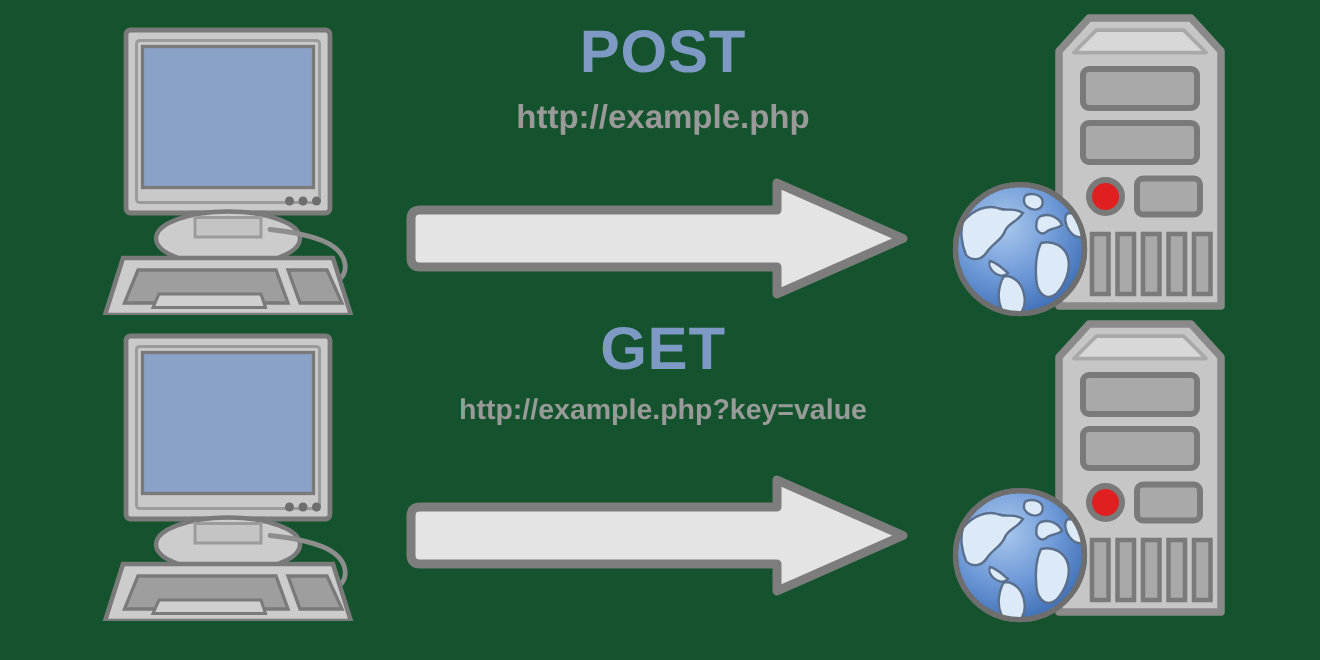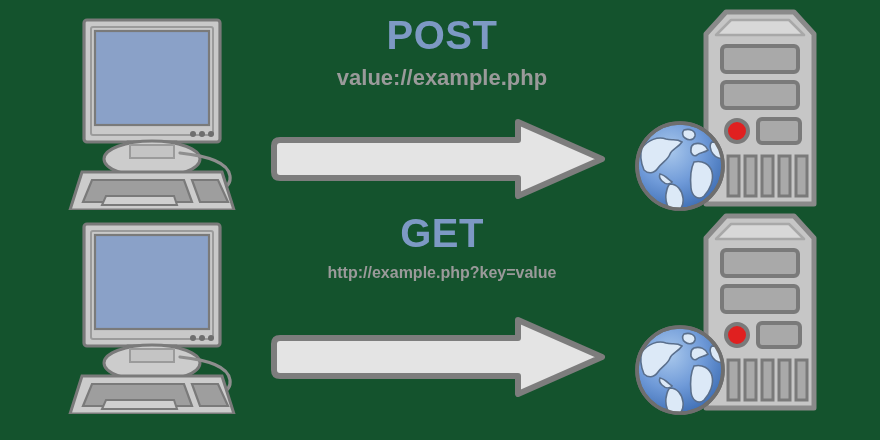--- a/index.html
+++ b/index.html
@@ -55,21 +55,21 @@
     white-space: nowrap;
   }
   .url {
     margin-top: 10px;
     font-size: 22px;
     font-weight: bold;
     color: #9a9a9a;
     white-space: nowrap;
     line-height: 1.1;
   }
-  .url-long { font-size: 16px; }
+  .url-long { font-size: 19px; }
 
   
   .arrow {
     position: absolute;
     left: 268px;
     width: 340px;
     height: 82px;
   }
   .arrow-post { top: 118px; }
   .arrow-get  { top: 112px; }
@@ -127,21 +127,21 @@
         <path d="M30 170 L122 170 L130 192 L21 192 Z" fill="#9e9e9e" stroke="#7a7a7a" stroke-width="2.2"></path>
 
         <path d="M44 186 L112 186 L115 195 L40 195 Z" fill="#cfcfcf" stroke="#7a7a7a" stroke-width="2"></path>
 
         <path d="M130 170 L156 170 L166 192 L138 192 Z" fill="#9e9e9e" stroke="#7a7a7a" stroke-width="2.2"></path>
       </svg>
     </div>
 
     <div class="labels labels-post">
       <div class="method">POST</div>
-      <div class="url">value://example.php</div>
+      <div class="url">http://example.php</div>
     </div>
 
     <div class="arrow arrow-post">
       <svg width="340" height="82" viewBox="0 0 340 82">
         <path d="M6 28 Q6 22 12 22 L250 22 L250 4 L334 41 L250 78 L250 60 L12 60 Q6 60 6 54 Z" fill="#e4e4e4" stroke="#7d7d7d" stroke-width="6" stroke-linejoin="round"></path>
       </svg>
     </div>
 
     <div class="server">
       <svg width="120" height="200" viewBox="0 0 120 200">

